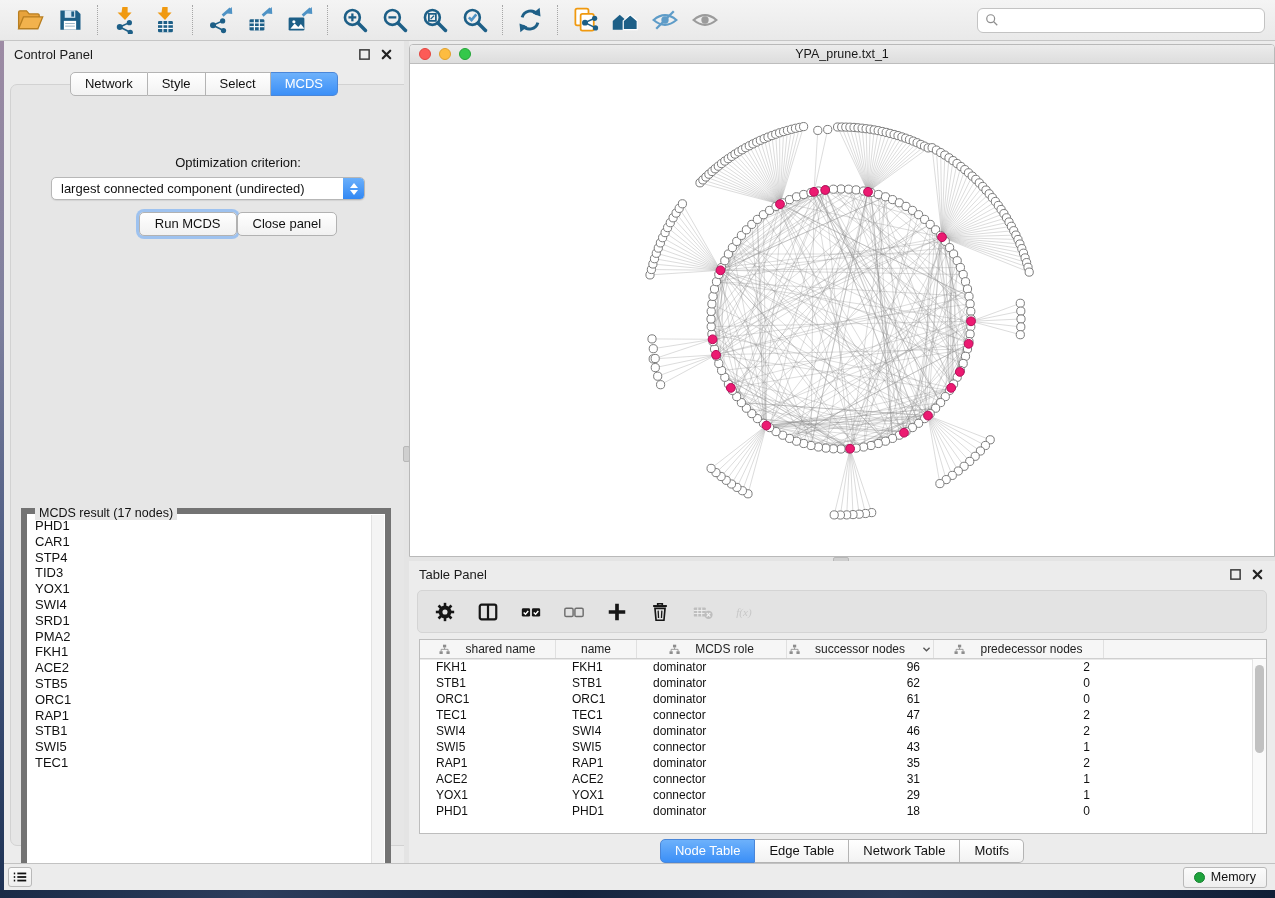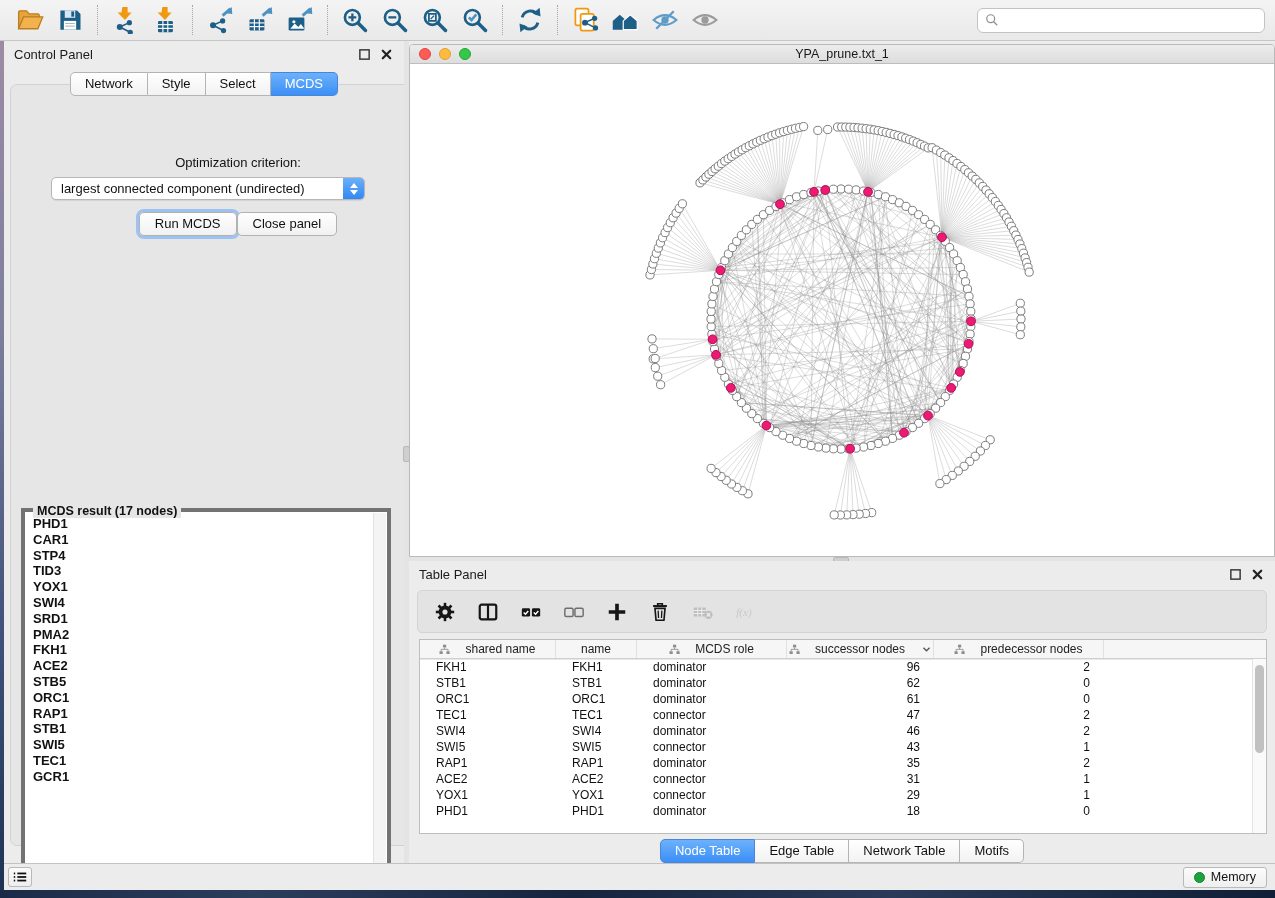--- a/index.html
+++ b/index.html
@@ -49,21 +49,21 @@
   .dropdown .dd-label { flex:1; font-size:13px; color:#111; padding-left:9px; white-space:nowrap; }
   .dd-stepper { width:21px; height:23px; background:linear-gradient(#6db1fb,#2f86f3); border-radius:0 4px 4px 0;
     display:flex; flex-direction:column; align-items:center; justify-content:center; gap:2px; }
   .dd-stepper .up { width:0;height:0;border-left:4px solid transparent;border-right:4px solid transparent;border-bottom:5px solid #fff; }
   .dd-stepper .down { width:0;height:0;border-left:4px solid transparent;border-right:4px solid transparent;border-top:5px solid #fff; }
   .btn-row { position:absolute; left:0; top:127px; width:100%; display:flex; justify-content:center; }
   .aqua-btn { font-size:13px; color:#111; background:linear-gradient(#ffffff,#f1f1f1);
     border:1px solid #b2b2b2; border-radius:5px; padding:3px 15px 4px 15px; }
   .aqua-btn.focus { box-shadow:0 0 0 3px rgba(110,170,245,.6); }
   .result-fieldset { position:absolute; left:10px; top:423px; width:370px; height:372px;
-    border:4px solid #737373; background:#fff;font-weight:bold; }
+    border:6px solid #737373; background:#fff; }
   .result-legend { position:absolute; left:8px; top:-8px; background:#e6e6e6; padding:0 4px;
     font-size:12.5px; color:#111; }
   .result-list { position:absolute; left:1px; top:1px; right:14px; bottom:1px; overflow:hidden;
     padding:3px 0 0 7px; }
   .result-list li { list-style:none; font-size:13px; line-height:15.8px; color:#111; }
   .result-vtrack { position:absolute; top:1px; right:1px; bottom:1px; width:13px; background:#f4f4f4; border-left:1px solid #e2e2e2; }
 
   
   .v-divider { position:absolute; left:404px; top:41px; width:5px; height:822px; background:#e4e4e4; }
   .v-divider .grip { position:absolute; left:-1px; top:405px; width:7px; height:16px; background:#cfcfcf; border:1px solid #b8b8b8; border-radius:2px; }
@@ -347,21 +347,20 @@
             <li>SRD1</li>
             <li>PMA2</li>
             <li>FKH1</li>
             <li>ACE2</li>
             <li>STB5</li>
             <li>ORC1</li>
             <li>RAP1</li>
             <li>STB1</li>
             <li>SWI5</li>
             <li>TEC1</li>
-            <li>GCR1</li>
           </ul>
         <div class="result-vtrack"></div>
       </div>
     </div>
     <div class="cp-tabs" id="cp-tabs">
         <button class="seg-tab">Network</button>
         <button class="seg-tab">Style</button>
         <button class="seg-tab">Select</button>
         <button class="seg-tab sel">MCDS</button>
       </div>

